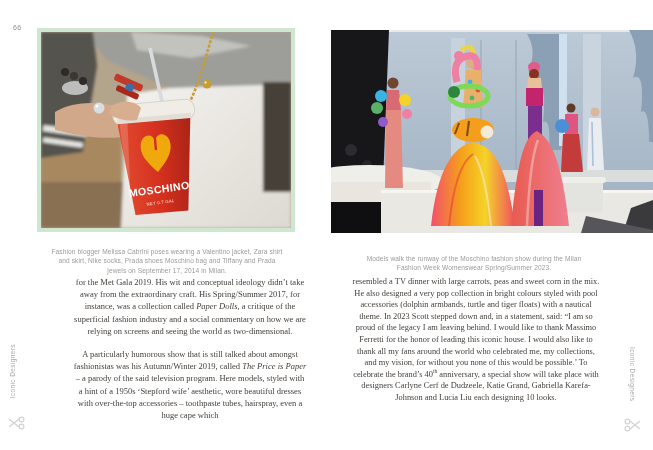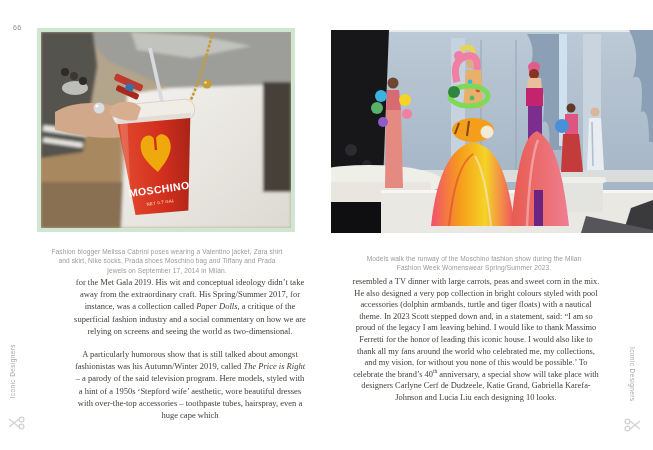--- a/index.html
+++ b/index.html
@@ -108,21 +108,21 @@
       </g>
 
       <path d="M70,74 C80,68 94,68 100,76 L96,88 C84,90 74,86 68,82 Z" fill="#d8ae90"></path>
     </svg>
   </figure>
 
   <p class="caption caption-left">Fashion blogger Melissa Cabrini poses wearing a Valentino jacket, Zara shirt and skirt, Nike socks, Prada shoes Moschino bag and Tiffany and Prada jewels on September 17, 2014 in Milan.</p>
 
   <div class="bodytext body-left">
     <p><span>for the Met Gala 2019. His wit and conceptual ideology didn’t take away from the extraordinary craft. His Spring/Summer 2017, for instance, was a collection called </span><em>Paper Dolls</em><span>, a critique of the superficial fashion industry and a social commentary on how we are relying on screens and seeing the world as two-dimensional.</span></p>
-    <p><span>A particularly humorous show that is still talked about amongst fashionistas was his Autumn/Winter 2019, called </span><em>The Price is Right</em><span> – a parody of the said television program. Here models, styled with a hint of a 1950s ‘Stepford wife’ aesthetic, wore beautiful dresses with over-the-top accessories – toothpaste tubes, hairspray, even a huge cape which</span></p>
+    <p><span>A particularly humorous show that is still talked about amongst fashionistas was his Autumn/Winter 2019, called </span><em>The Price is Paper</em><span> – a parody of the said television program. Here models, styled with a hint of a 1950s ‘Stepford wife’ aesthetic, wore beautiful dresses with over-the-top accessories – toothpaste tubes, hairspray, even a huge cape which</span></p>
   </div>
 
   <figure class="figure-right" style="margin:0">
     <svg viewBox="0 0 322 203" preserveAspectRatio="none">
       <defs>
         <linearGradient id="wall" x1="0" y1="0" x2="0" y2="1">
           <stop offset="0" stop-color="#bcc9d6"></stop>
             <stop offset="1" stop-color="#9fb0c1"></stop>
         </linearGradient>
         <linearGradient id="skirtC" x1="0" y1="0" x2="1" y2="0">

